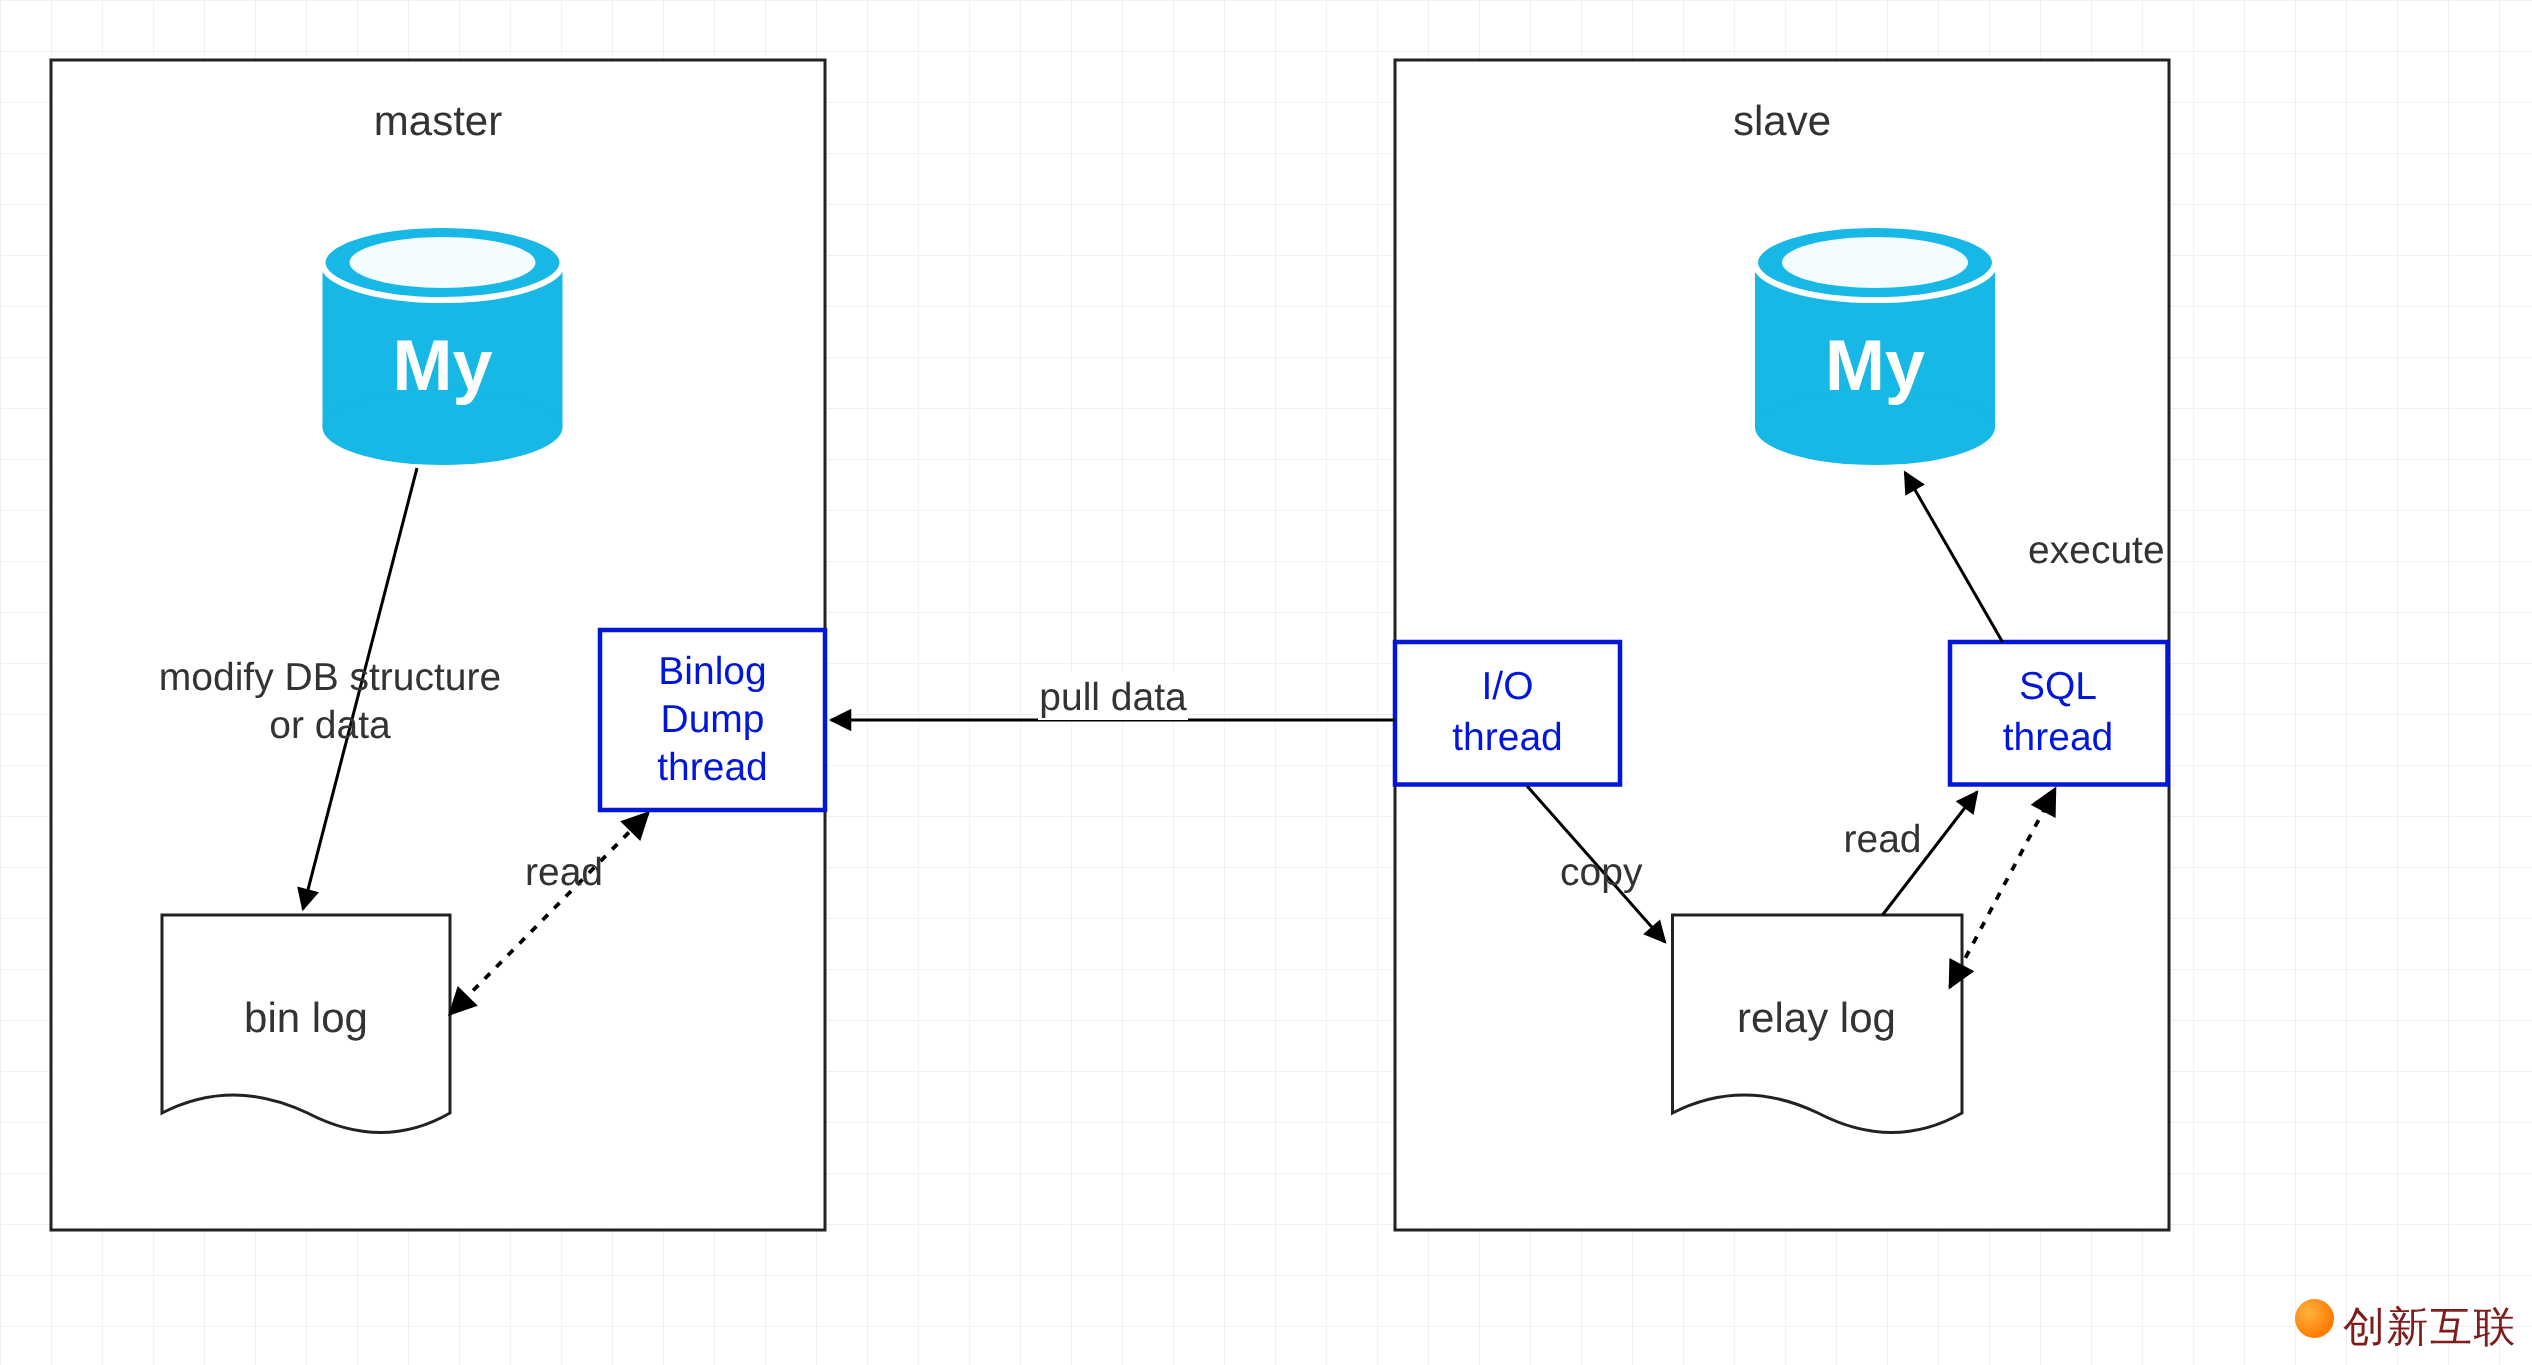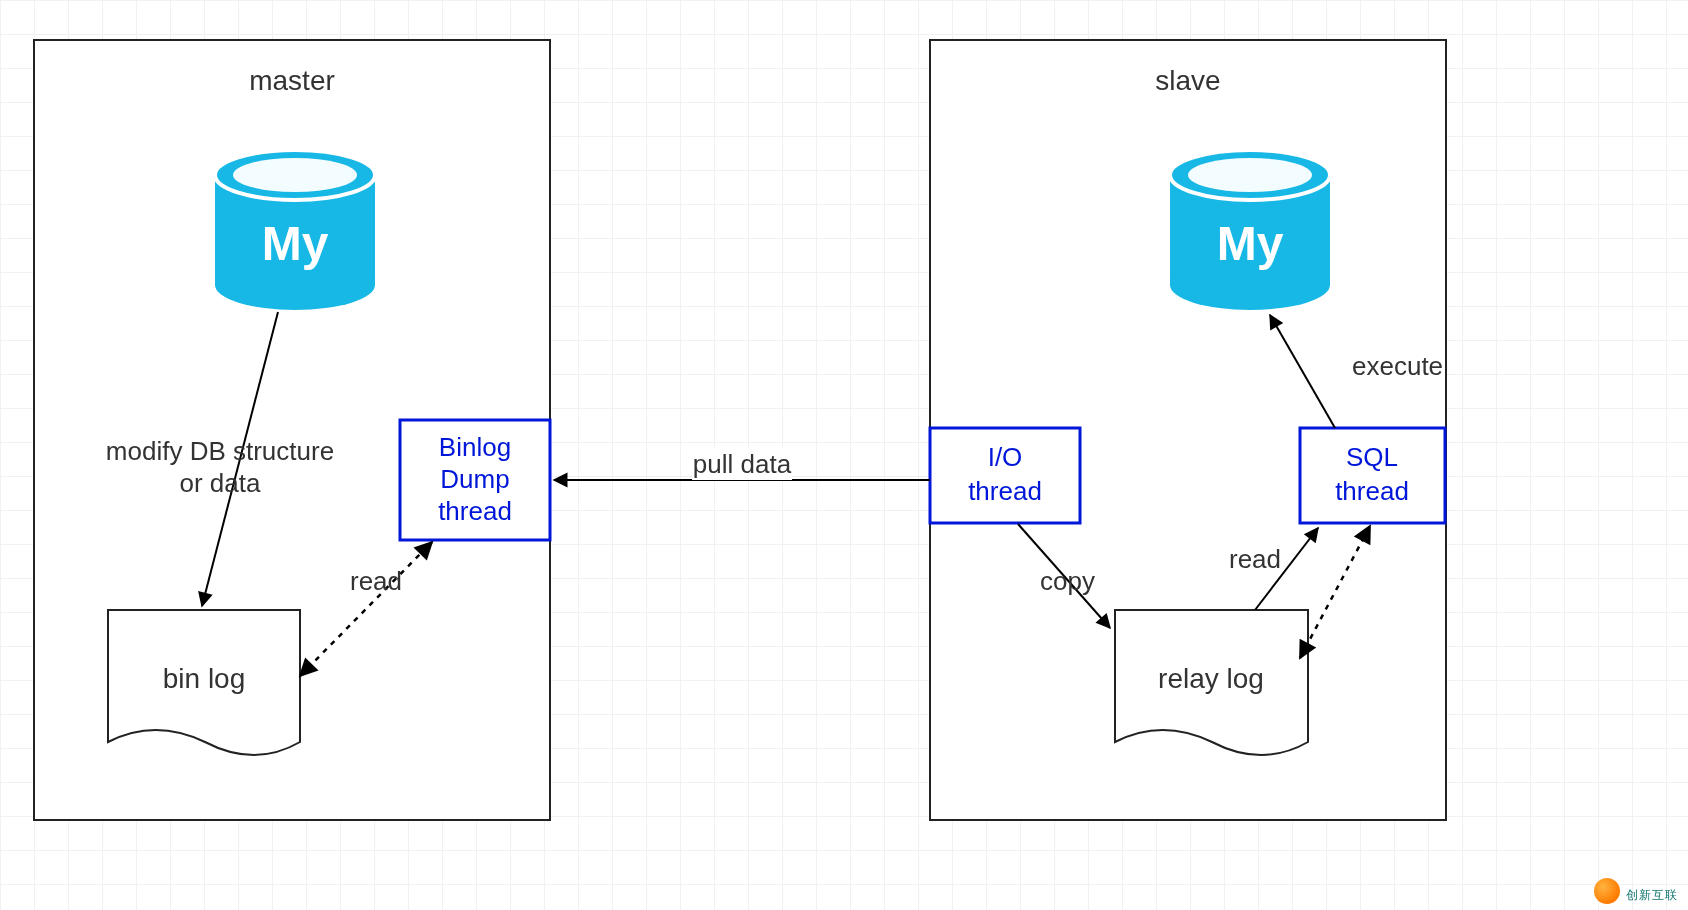--- a/index.html
+++ b/index.html
@@ -33,25 +33,25 @@
     fill: #0016d9;
   }
   .edge-label {
     font-size: 26px;
     fill: #333;
   }
   .watermark {
     position: absolute;
     right: 10px;
     bottom: 6px;
-    font-size: 12px;
-    color: #0f766e;
+    font-size: 28px;
+    color: #7f1d1d;
     letter-spacing: 1px;
     display: flex;
-    align-items: flex-end;
+    align-items: flex-start;
     gap: 6px;
   }
   .watermark .dot {
     width: 26px; height: 26px; border-radius: 50%;
     background: radial-gradient(circle at 35% 35%, #ffb340, #ff7b00 70%);
   }
 </style>
 </head>
 <body>
 

